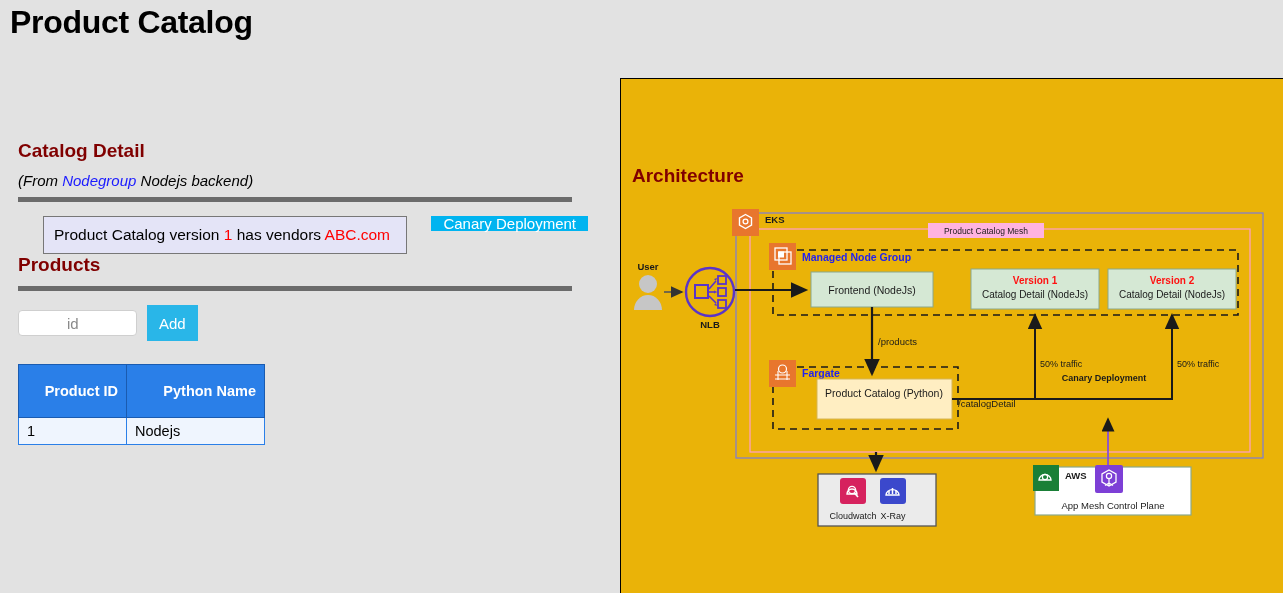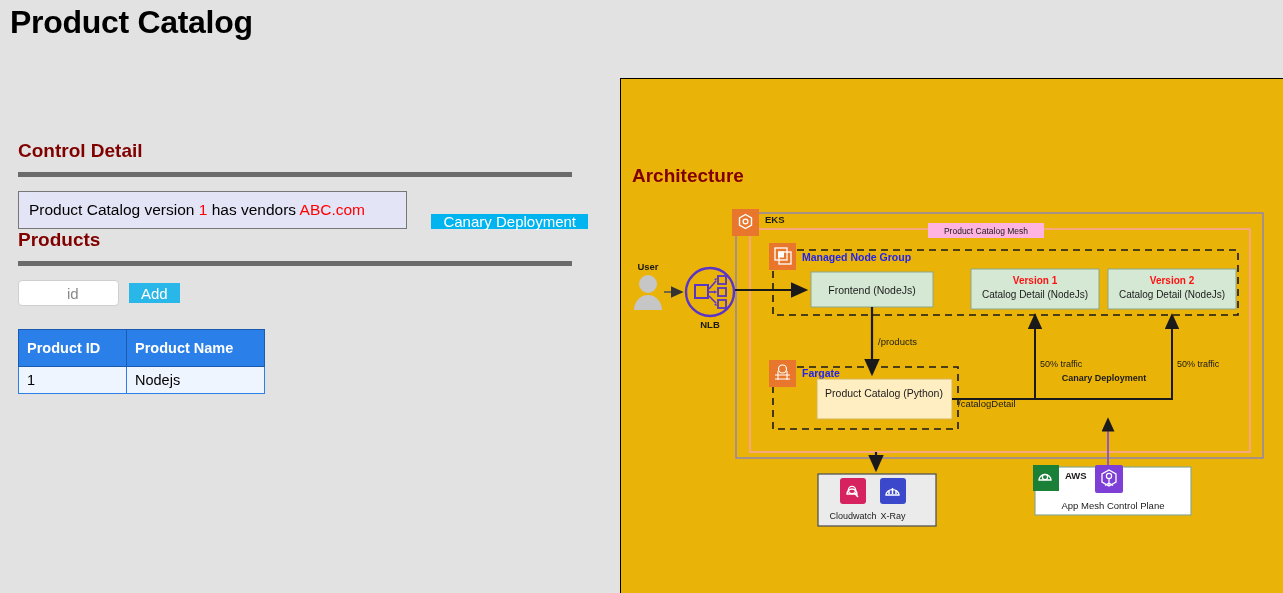--- a/index.html
+++ b/index.html
@@ -54,22 +54,23 @@
   }
   .rule {
     height: 5px;
     background: #6b6b6b;
     width: 554px;
     margin: 0 0 14px 0;
   }
 
   .detail-row {
     display: flex;
-    align-items: flex-end;
+    align-items: flex-start;
     gap: 24px;
+    margin-left: 25px;
   }
   .detail-box {
     box-sizing: border-box;
     width: 404px;
     padding: 8px 10px;
     background: #e4e4f7;
     border: 1px solid #777;
     font-size: 15.5px;
     color: #000;
     line-height: 20px;
@@ -104,46 +105,46 @@
     height: 26px;
     border: 1px solid #cfcfcf;
     border-radius: 4px;
     background: #fff;
     font-size: 15px;
     font-family: "Liberation Sans", sans-serif;
     padding: 0 8px;
     color: #000;
   }
   .inp::placeholder { color: #8a8a8a; }
-  .inp-id { width: 101px; padding-left: 48px; }
+  .inp-id { width: 119px; padding-left: 48px; }
   .inp-name { width: 285px; }
   .btn-add {
     box-sizing: border-box;
     background: #29b6e8;
     color: #fff;
     border: none;
     font-size: 15px;
     font-family: "Liberation Sans", sans-serif;
-    height: 20px;
+    height: 36px;
     padding: 0 12px;
     cursor: pointer;
   }
 
   table.products {
     margin-top: 23px;
     border-collapse: collapse;
     font-size: 14.5px;
   }
   table.products th {
     background: #2a7fe8;
     color: #ffffff;
     font-weight: bold;
     border: 1px solid #1a5bb0;
-    padding: 10px 8px;
-    text-align: left;
+    padding: 18px 8px;
+    text-align: right;
     white-space: nowrap;
   }
   table.products td {
     background: #eff5fe;
     color: #000;
     border: 1px solid #2a7fe8;
     padding: 5px 8px;
   }
   table.products td.c0 { width: 91px; }
   table.products td.c1 { width: 121px; }
@@ -179,22 +180,23 @@
 </style>
 </head>
 <body>
 
 <div id="root">
 
   <div class="page-title">Product Catalog</div>
 
   <div class="left-col">
 
-    <div class="section-head">Control Detail</div>
-
+    <div class="section-head">Catalog Detail</div>
+
+    <div class="section-sub"><span>(From </span><span class="accent">Nodegroup</span><span> Nodejs backend)</span></div>
 
     <div class="rule"></div>
 
     <div class="detail-row">
       <div class="detail-box"><span>Product Catalog version </span><span class="num">1</span><span> has vendors </span><span class="vendor">ABC.com</span></div>
       <button class="btn-canary">Canary Deployment</button>
     </div>
 
     <div class="section-head products-head">Products</div>
 
@@ -203,21 +205,21 @@
 
     <div class="form-row">
       <input class="inp inp-id" type="text" placeholder="id" style="">
       <button class="btn-add">Add</button>
     </div>
 
     <table class="products">
       <thead>
         <tr>
           <th>Product ID</th>
-          <th>Product Name</th>
+          <th>Python Name</th>
         </tr>
       </thead>
       <tbody>
         <tr>
           <td class="c0">1</td>
           <td class="c1">Nodejs</td>
         </tr>
       </tbody>
     </table>
 

